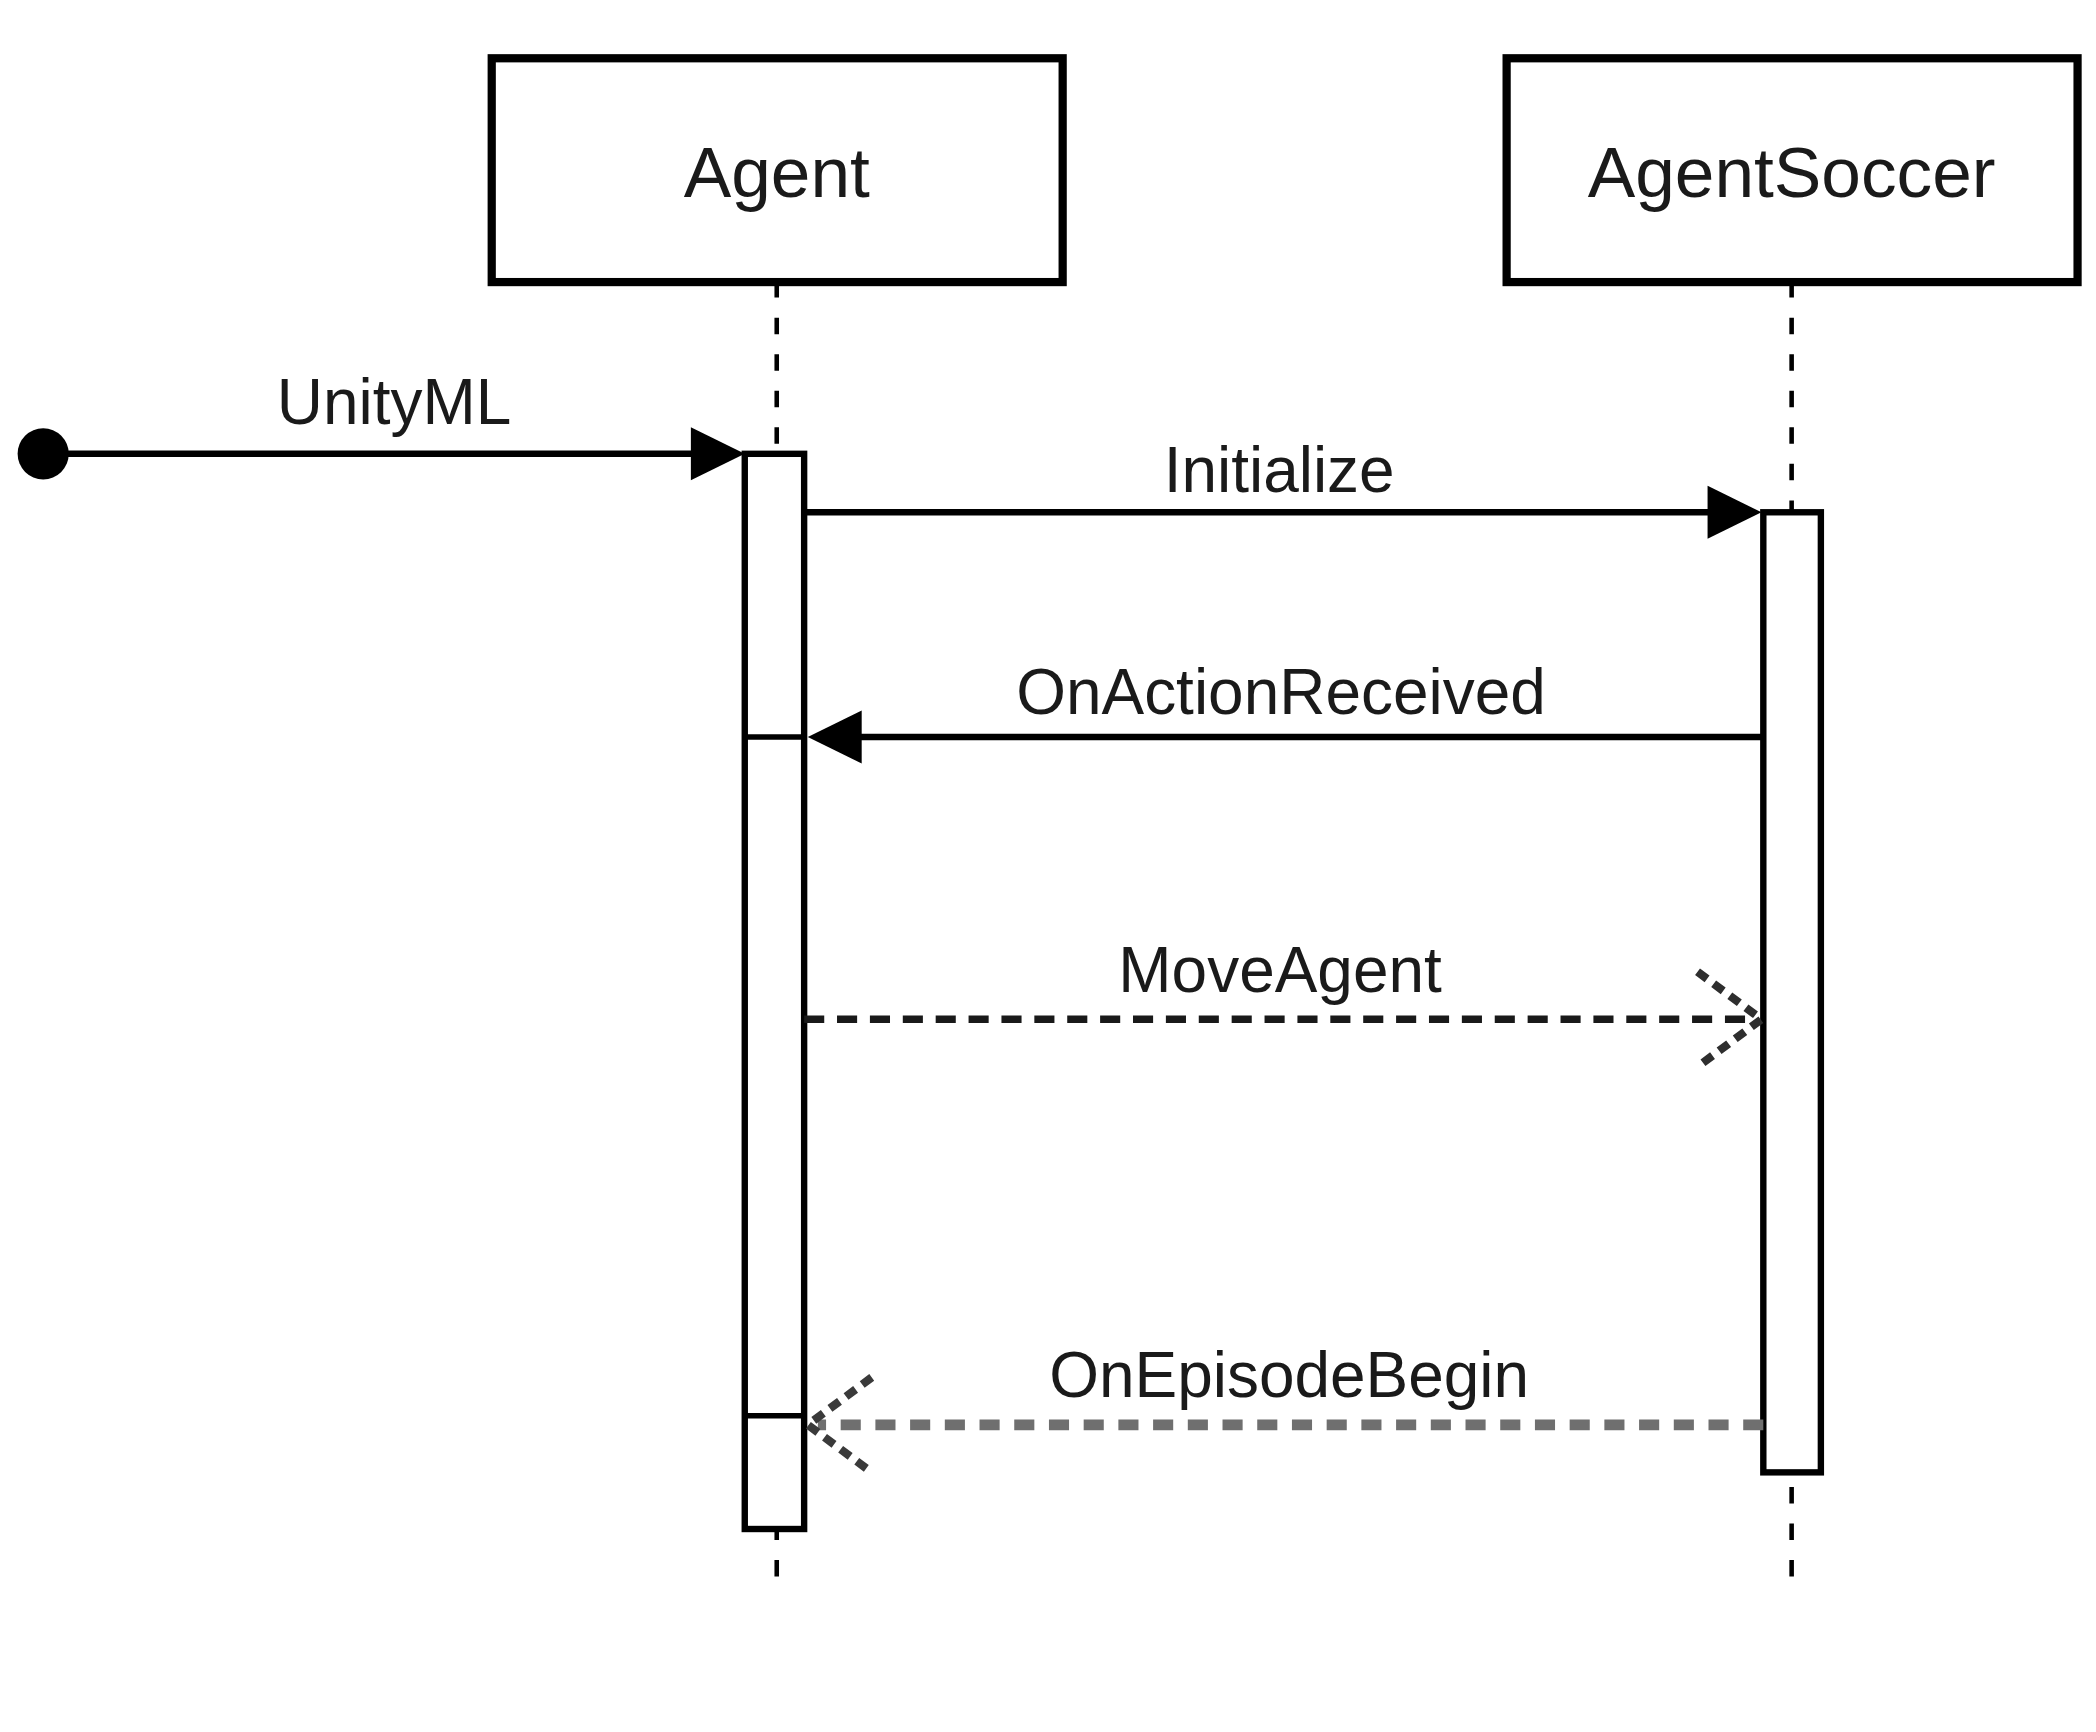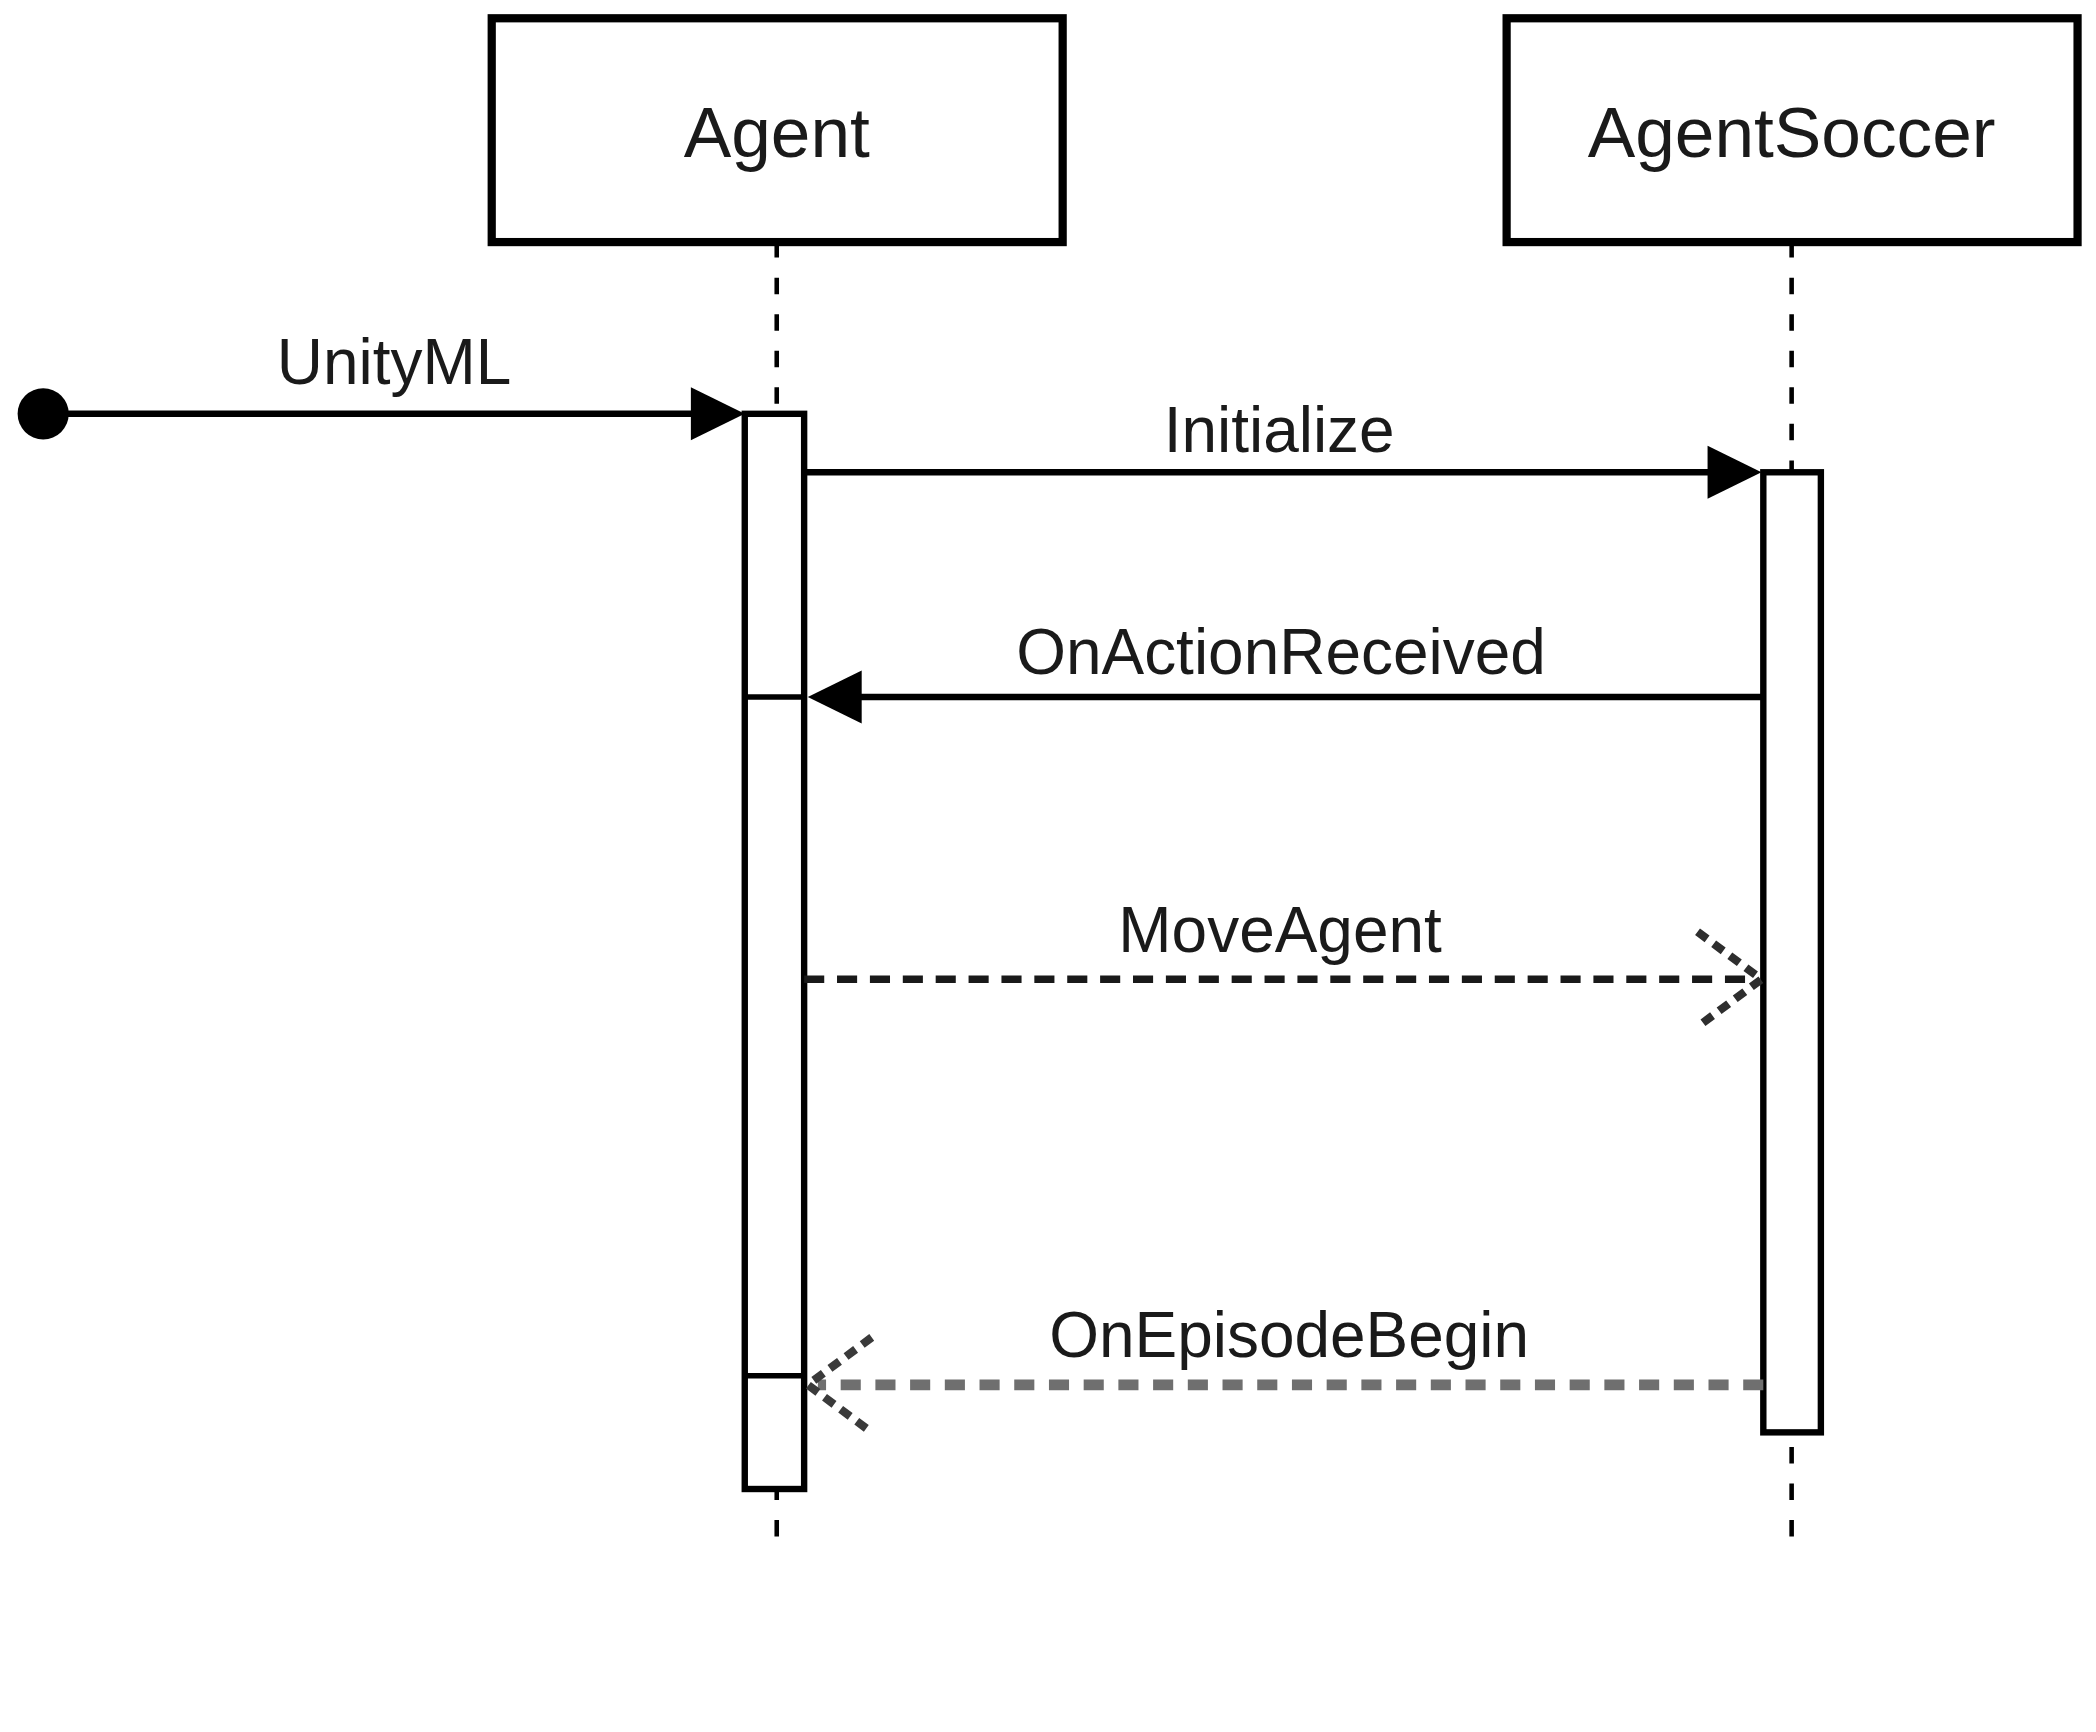--- a/index.html
+++ b/index.html
@@ -6,20 +6,21 @@
     margin: 0;
     padding: 0;
     background: #ffffff;
   }
   .canvas-wrap {
     width: 2097px;
     height: 1548px;
     background: #ffffff;
     position: relative;
     overflow: hidden;
+    margin-top: 40px;
   }
   svg {
     display: block;
   }
   text {
     font-family: "Liberation Sans", "DejaVu Sans", sans-serif;
     fill: #1a1a1a;
   }
   .participant-label {
     font-size: 78px;

